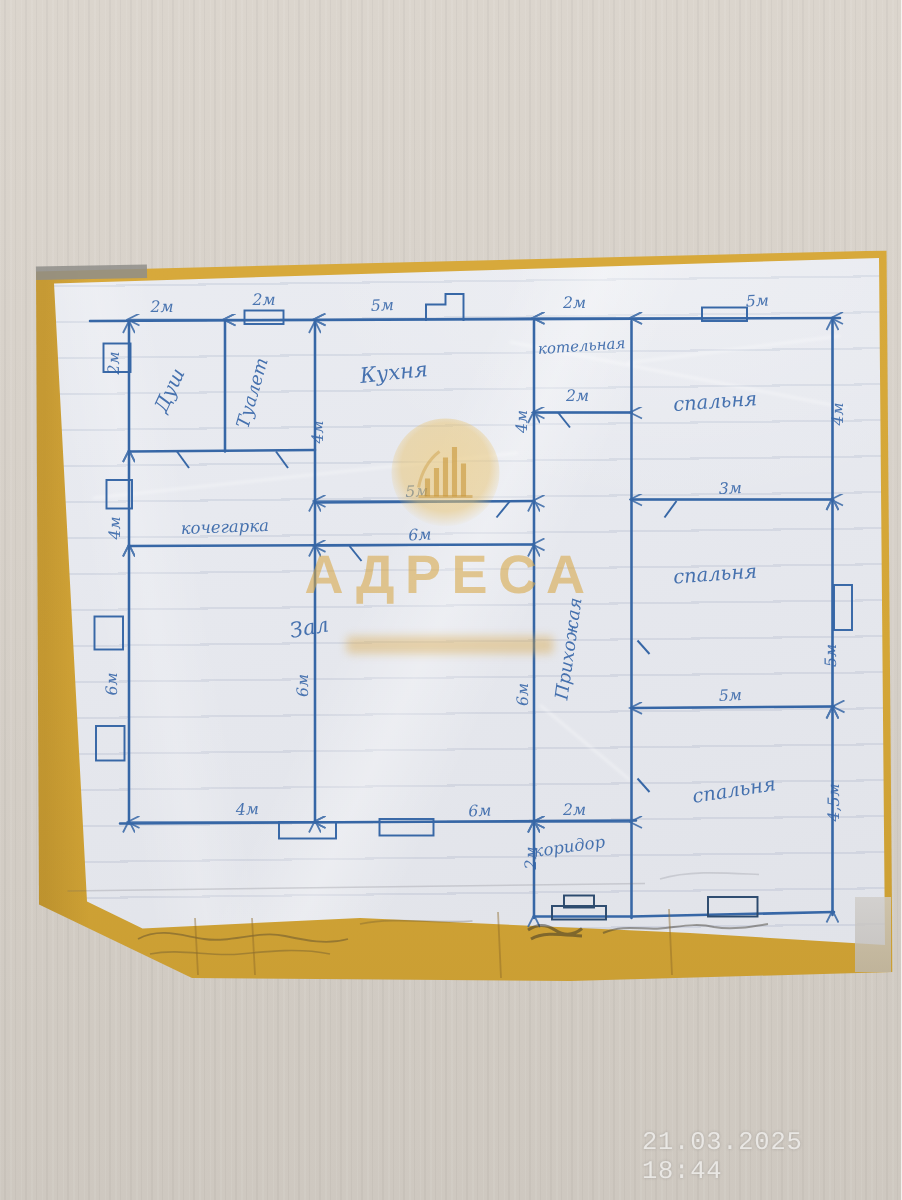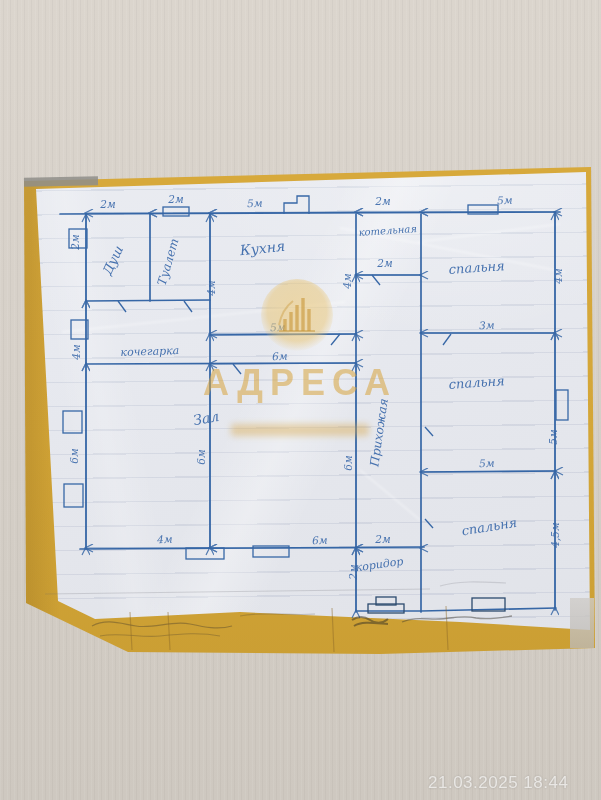--- a/index.html
+++ b/index.html
@@ -69,22 +69,22 @@
   .wm-brand{
     position:absolute;left:178px;top:362px;width:244px;text-align:center;
     font-family:"Liberation Sans",sans-serif;font-weight:bold;font-size:36px;
     letter-spacing:7px;color:rgba(216,167,70,.58);
   }
   .wm-sub{
     position:absolute;left:231px;top:424px;width:138px;height:12px;
     background:rgba(216,167,70,.42);filter:blur(3px);border-radius:3px;
   }
   .timestamp{
-    position:absolute;left:428px;top:773px;width:160px;
-    font-family:Liberation Sans, sans-serif;font-size:17px;letter-spacing:.5px;
+    position:absolute;left:428px;top:753px;width:160px;
+    font-family:Liberation Mono, monospace;font-size:17px;letter-spacing:.5px;
     color:#e9e7e4;text-shadow:0 0 2px rgba(60,60,60,.25);
   }
 </style>
 </head>
 <body>
 
 <div id="scene">
 
   <div class="wall-texture"></div>
 

